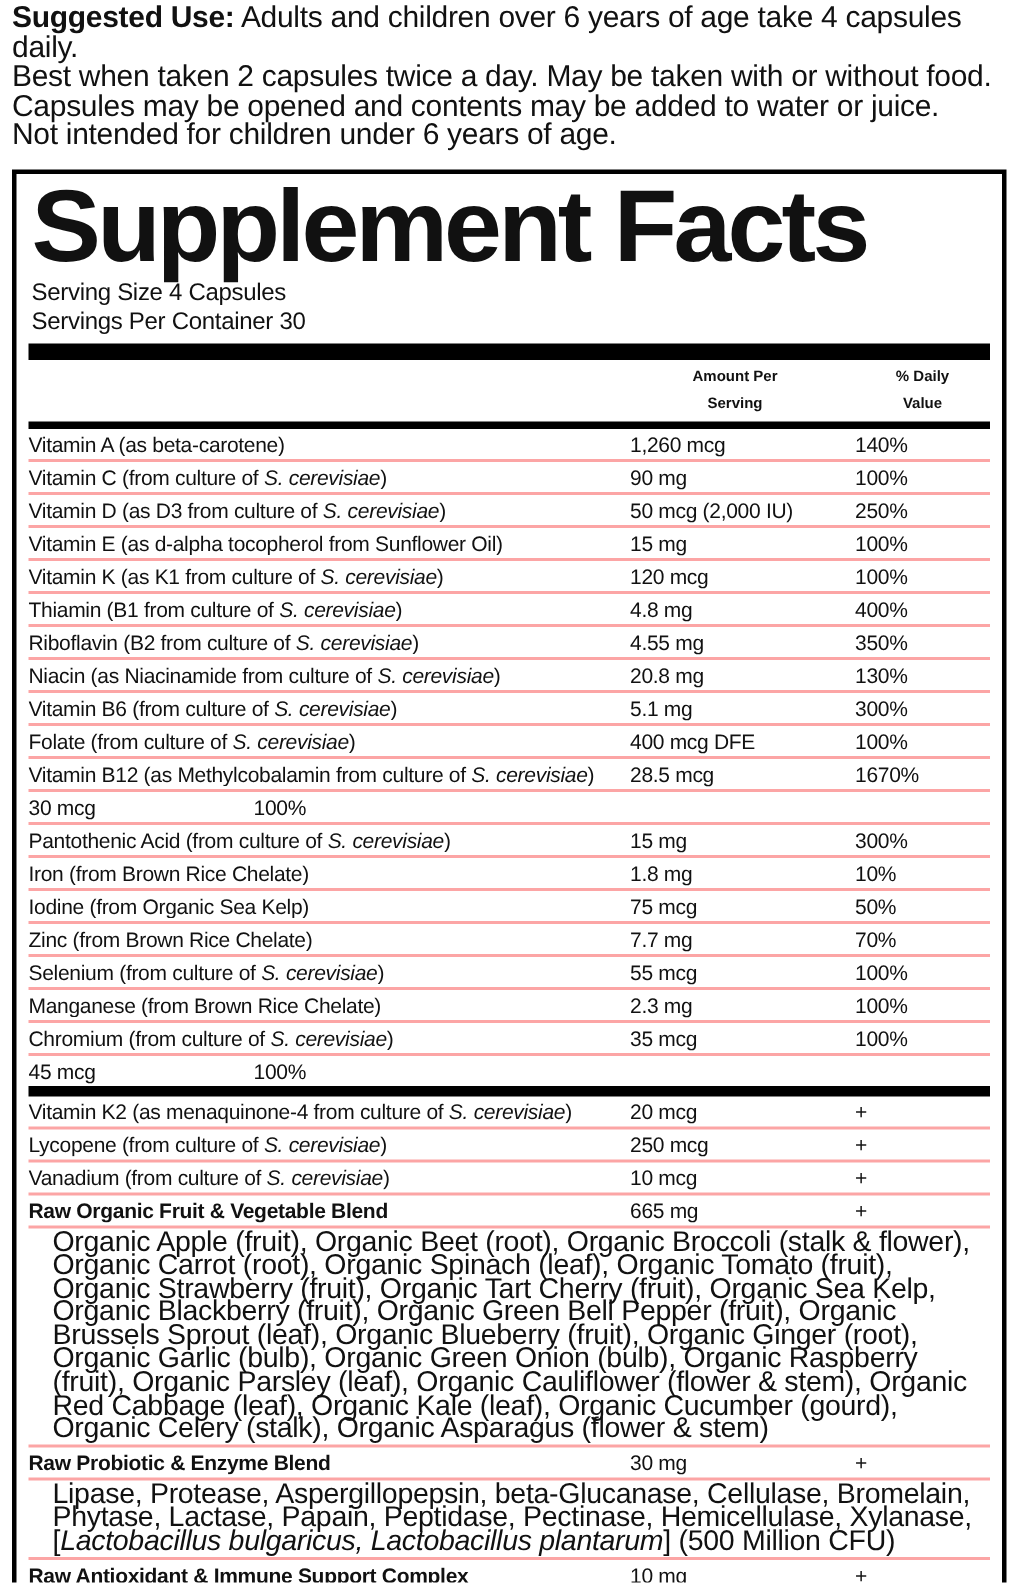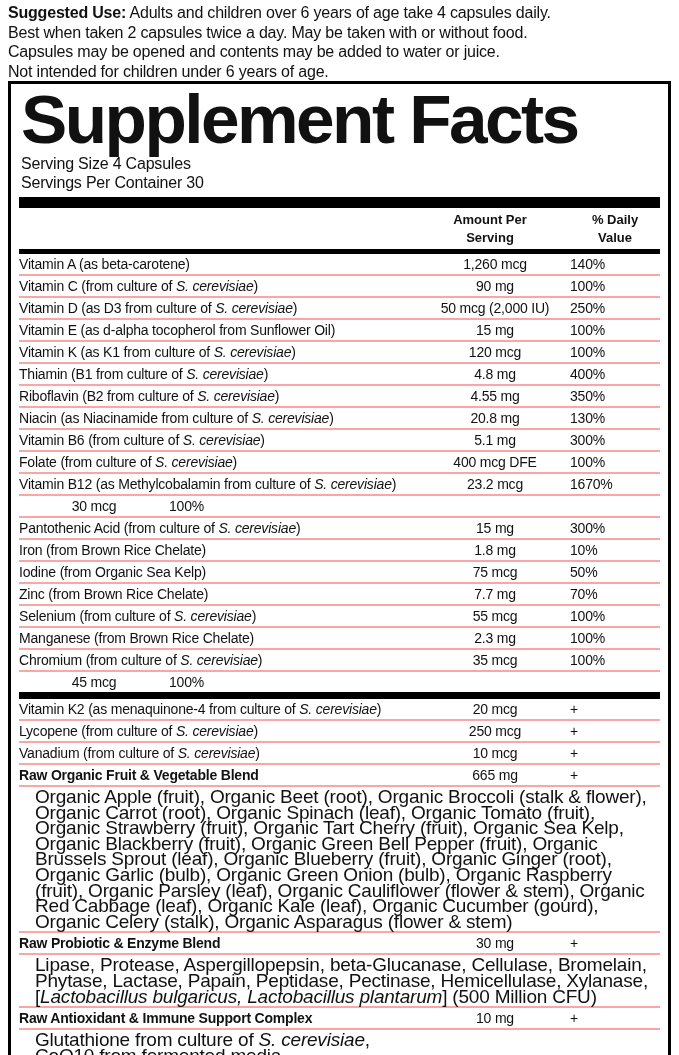--- a/index.html
+++ b/index.html
@@ -6,24 +6,24 @@
   html, body { width: 679px; height: 1055px; overflow: hidden; background: #fff; }
   body {
     font-family: "Liberation Sans", "DejaVu Sans", sans-serif;
     color: #111;
     -webkit-font-smoothing: antialiased;
   }
   .page { width: 679px; height: 1055px; padding: 3px 8px 0 8px; }
 
   
   .suggested-use {
-    font-size: 16px;
+    font-size: 20px;
     line-height: 19.5px;
     letter-spacing: -0.2px;
-    margin-bottom: 0;
+    margin-bottom: 12px;
   }
   .suggested-use .bold-label { font-weight: 700; }
   .suggested-use .use-text { white-space: pre-line; }
 
   
   .panel {
     border: 3px solid #000;
     padding: 2px 8px 4px 8px;
     background: #fff;
   }
@@ -42,39 +42,39 @@
   .bar { background: #000; width: 100%; }
   .bar-thick { height: 11px; margin-top: 5px; }
   .bar-medium { height: 5px; }
   .bar-heavy { height: 7px; }
 
   
   .col-headers {
     display: flex;
     justify-content: flex-end;
     font-weight: 700;
-    font-size: 13px;
+    font-size: 10px;
     line-height: 18px;
     padding: 3px 0 2px 0;
   }
   .col-amount-header { width: 160px; text-align: center; }
   .col-dv-header { width: 90px; text-align: center; }
 
   
   .t-row {
     display: flex;
     align-items: flex-end;
     font-size: 14px;
     line-height: 16.5px;
     letter-spacing: -0.2px;
     padding: 2px 0 1.5px 0;
   }
   .rule-above { border-top: 2px solid #fca5a5; }
   .row-label { flex: 1 1 auto; white-space: nowrap; overflow: hidden; }
-  .row-amount { flex: 0 0 150px; text-align: center; white-space: nowrap; }
+  .row-amount { flex: 0 0 150px; text-align: left; white-space: nowrap; }
   .row-dv { flex: 0 0 90px; text-align: left; white-space: nowrap; }
   .blend-name { font-weight: 700; }
 
   .blend-desc {
     font-size: 19px;
     line-height: 15.6px;
     letter-spacing: -0.2px;
     padding: 2px 0 2px 16px;
     white-space: pre-line;
   }
@@ -161,21 +161,21 @@
           <div class="row-amount">5.1 mg</div>
           <div class="row-dv">300%</div>
         </div>
         <div class="t-row rule-above">
           <div class="row-label"><span>Folate (from culture of </span><i class="sci">S. cerevisiae</i><span>)</span></div>
           <div class="row-amount">400 mcg DFE</div>
           <div class="row-dv">100%</div>
         </div>
         <div class="t-row rule-above">
           <div class="row-label"><span>Vitamin B12 (as Methylcobalamin from culture of </span><i class="sci">S. cerevisiae</i><span>)</span></div>
-          <div class="row-amount">23.2 mcg</div>
+          <div class="row-amount">28.5 mcg</div>
           <div class="row-dv">1670%</div>
         </div>
         <div class="t-row rule-above">
           <div class="row-amount">30 mcg</div>
           <div class="row-dv">100%</div>
         </div>
         <div class="t-row rule-above">
           <div class="row-label"><span>Pantothenic Acid (from culture of </span><i class="sci">S. cerevisiae</i><span>)</span></div>
           <div class="row-amount">15 mg</div>
           <div class="row-dv">300%</div>

